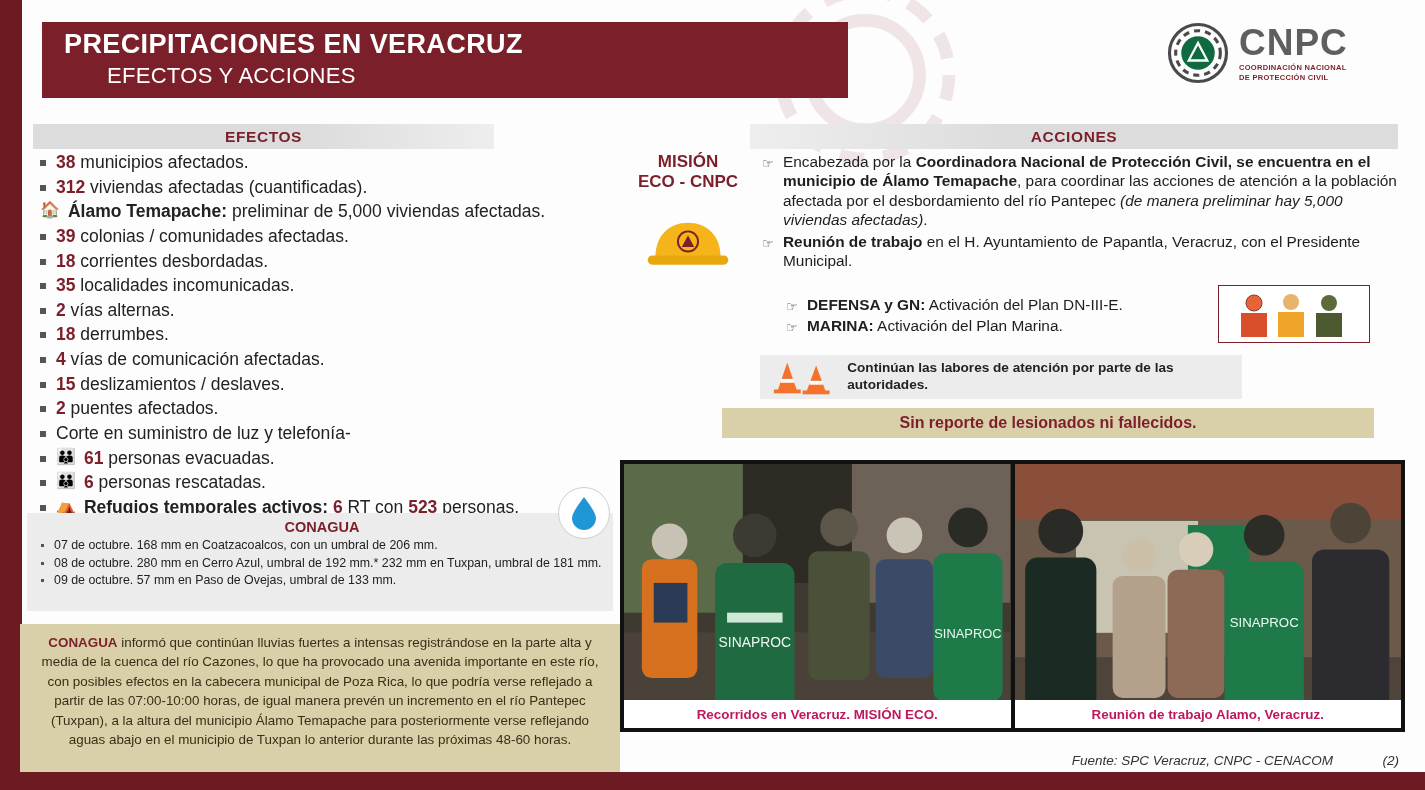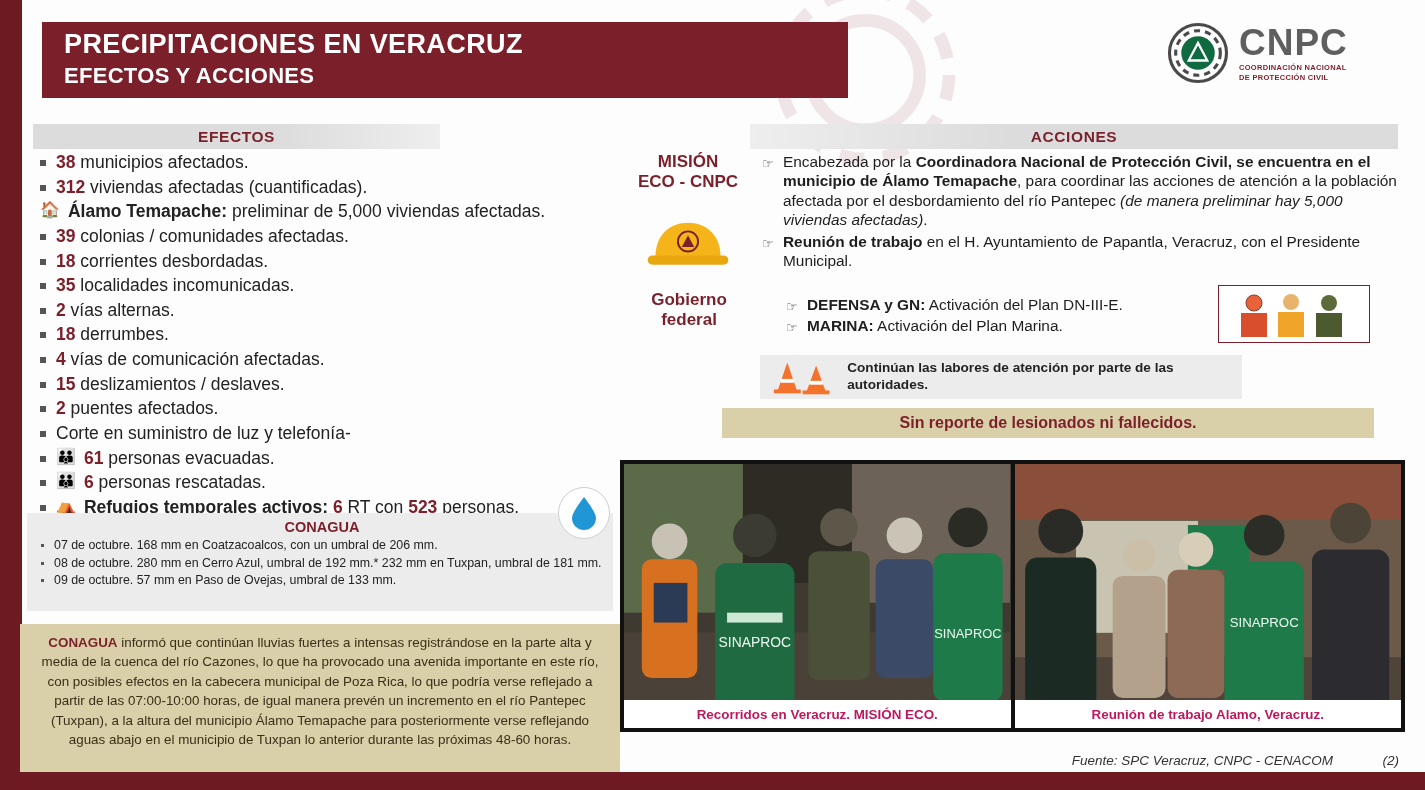--- a/index.html
+++ b/index.html
@@ -33,21 +33,21 @@
   .title-block {
     position:absolute; left:42px; top:22px; width:806px; height:76px;
     background:#7b1f2a;
     color:#fff;
     padding:8px 0 8px 22px;
   }
   .title-main {
     font-size:27px; font-weight:bold; letter-spacing:0.4px; line-height:1.1;
   }
   .title-sub {
-    font-size:22px; font-weight:bold; letter-spacing:0.3px; margin-top:3px;
+    font-size:22px; font-weight:normal; letter-spacing:0.3px; margin-top:3px;margin-left:43px;
   }
   
   .logo-wrap {
     position:absolute; right:28px; top:16px; width:230px; height:74px;
     display:flex; align-items:center; gap:10px;
   }
   .logo-mark { width:62px; height:62px; flex:0 0 62px; }
   .logo-text { line-height:1; }
   .logo-cnpc {
     font-size:37px; font-weight:bold; color:#5f5f5f; letter-spacing:1px;
@@ -56,21 +56,21 @@
     font-size:7.5px; font-weight:bold; color:#7b1f2a; letter-spacing:0.3px;
     margin-top:2px; line-height:1.25;
   }
 
   
   .sec-head {
     position:absolute; height:25px; line-height:25px; text-align:center;
     font-size:15.5px; font-weight:bold; color:#7b1f2a; letter-spacing:0.6px;
     background:linear-gradient(to right,#dcdcdc 0%, #dcdcdc 60%, #eeeeee 100%);
   }
-  #efectos-head { left:33px; top:124px; width:407px; }
+  #efectos-head { left:33px; top:124px; width:461px; }
   #acciones-head { left:750px; top:124px; width:648px;
     background:linear-gradient(to right,#eeeeee 0%, #dcdcdc 40%, #dcdcdc 100%); }
 
   
   .efectos {
     position:absolute; left:40px; top:152px; width:600px;
   }
   .ef-row {
     display:flex; align-items:flex-start; gap:8px;
     font-size:17.5px; color:#222; margin-bottom:4.5px; line-height:1.15;
@@ -376,24 +376,20 @@
   <div class="mision">
     <div>MISIÓN</div>
     <div>ECO - CNPC</div>
   </div>
   <svg class="helmet" viewBox="0 0 120 80">
     <path d="M18 58 C18 30 36 14 60 14 C84 14 102 30 102 58 Z" fill="#f5b51a"></path>
     <rect x="8" y="56" width="104" height="12" rx="6" fill="#e8a70f"></rect>
     <circle cx="60" cy="38" r="13" fill="none" stroke="#7b1f2a" stroke-width="2.5"></circle>
     <polygon points="60,30 68,45 52,45" fill="#7b1f2a"></polygon>
   </svg>
-  <div class="gob">
-    <div>Gobierno</div>
-    <div>federal</div>
-  </div>
 
   <div class="acciones-text">
     <div class="ac-row">
       <span class="ac-arrow">☞</span>
       <div class="ac-body">
         <span>Encabezada por la </span><b>Coordinadora Nacional de Protección Civil, se encuentra en el municipio de Álamo Temapache</b><span>, para coordinar las acciones de atención a la población afectada por el desbordamiento del río Pantepec </span><i>(de manera preliminar hay 5,000 viviendas afectadas)</i><span>.</span>
       </div>
     </div>
     <div class="ac-row">
       <span class="ac-arrow">☞</span>

